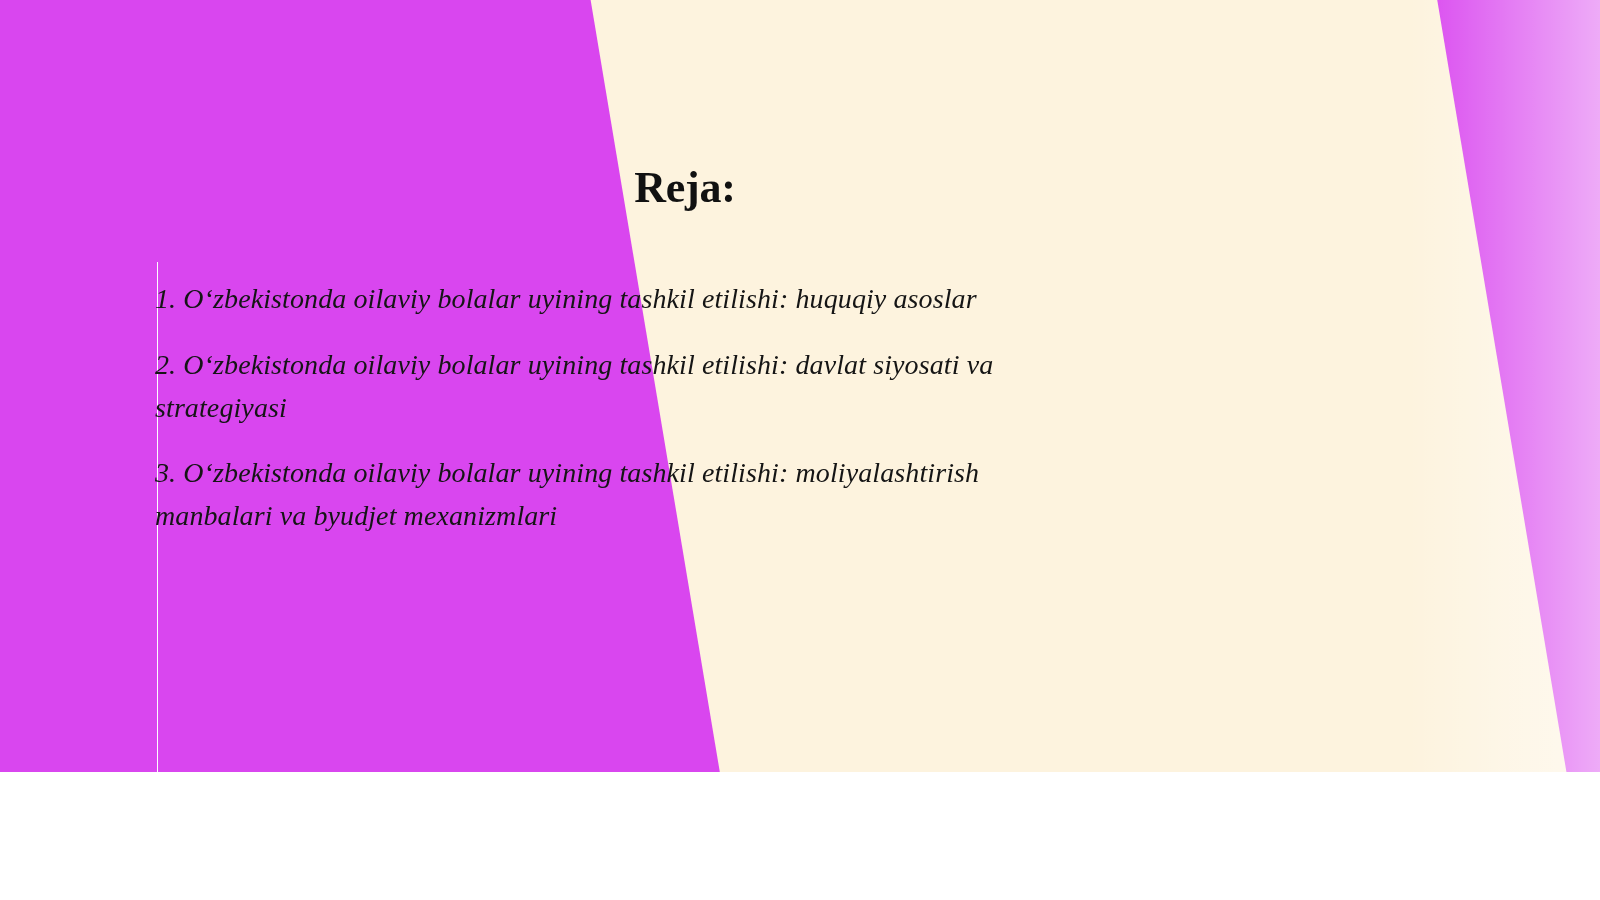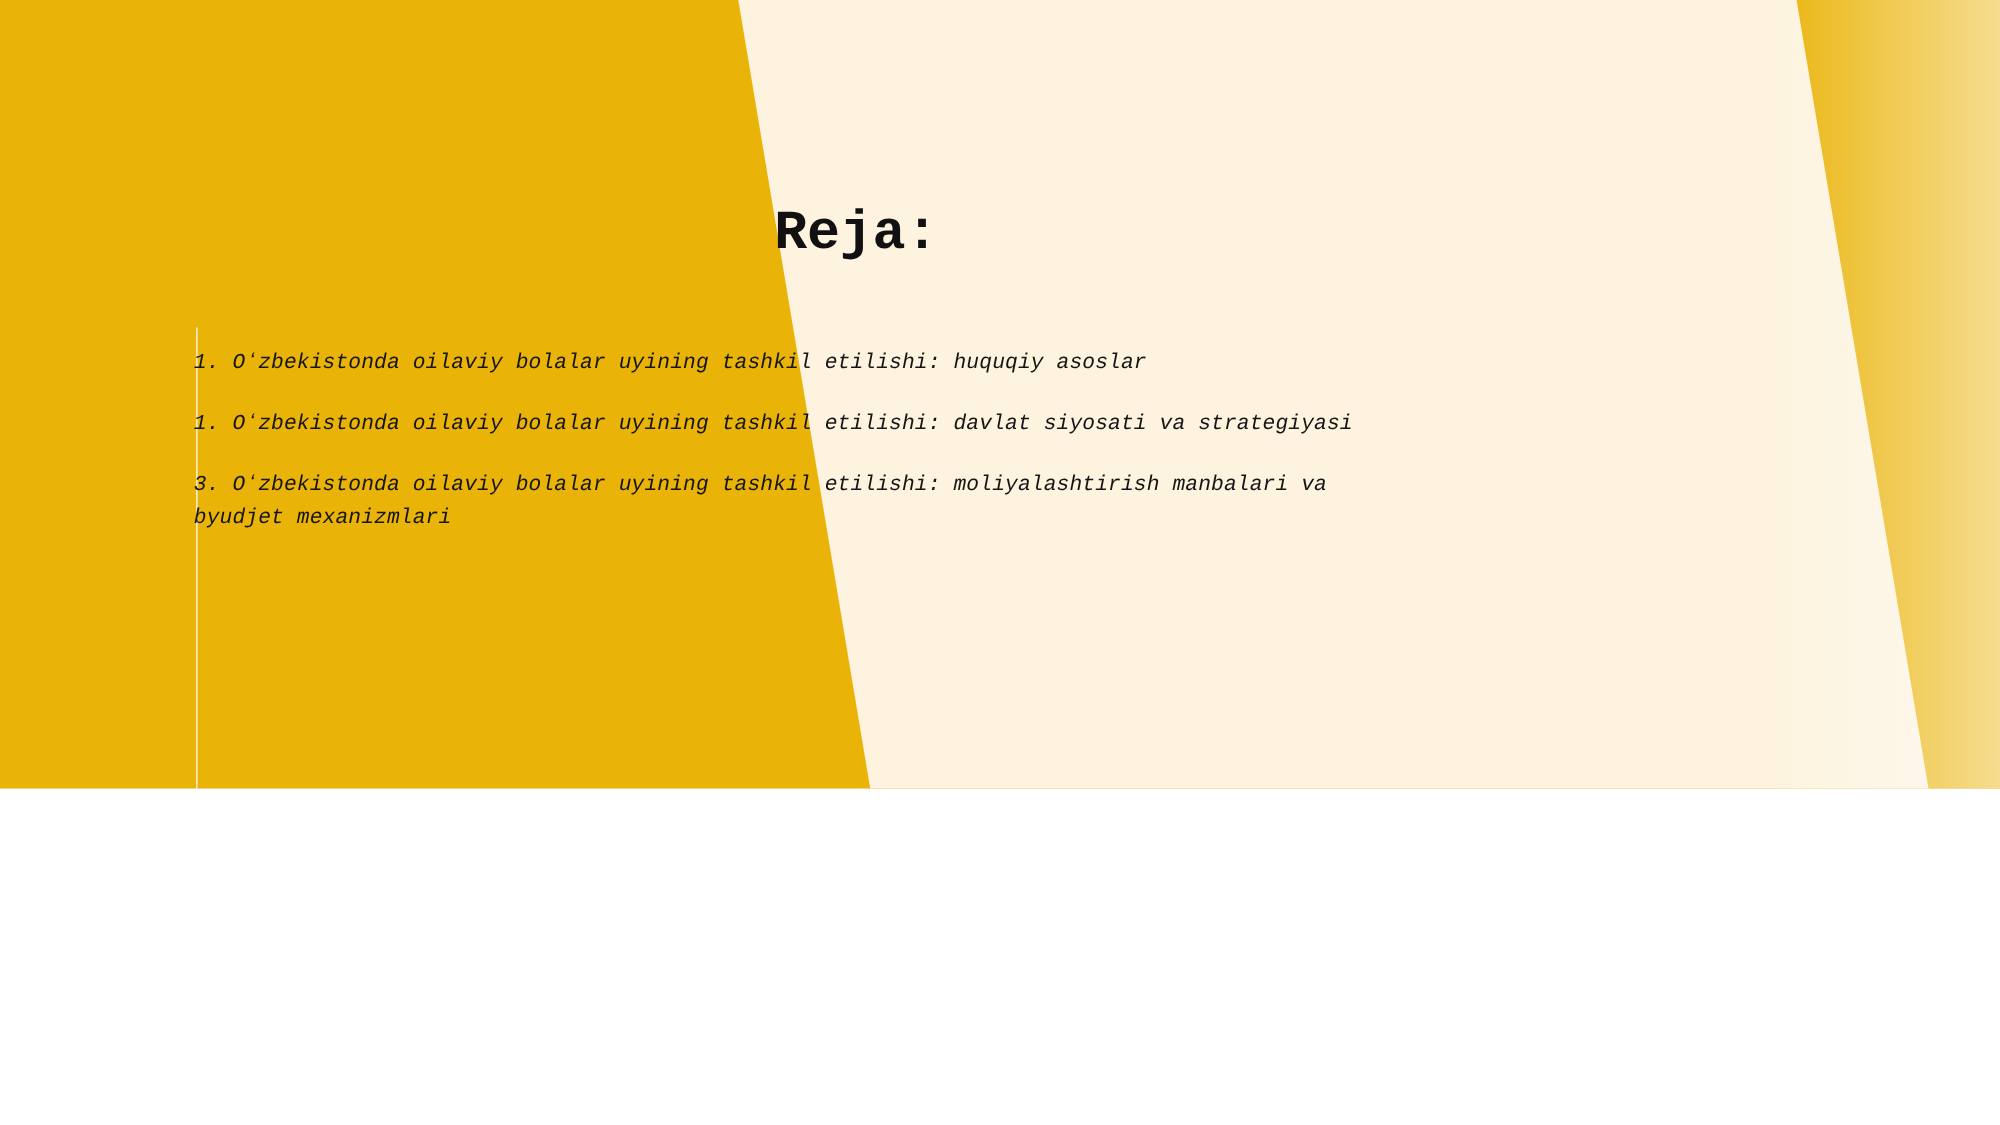--- a/index.html
+++ b/index.html
@@ -4,24 +4,24 @@
 <title>Reja slide</title>
 <style>
   html, body {
     margin: 0;
     padding: 0;
     background: #ffffff;
   }
   #slide {
     position: relative;
     width: 1600px;
-    height: 631px;
+    height: 772px;
     overflow: hidden;
-    background: #eab308;
-    font-family: Liberation Mono, monospace;
+    background: #d946ef;
+    font-family: Liberation Serif, serif;
   }
 
   
   #deco-layer {
     position: absolute;
     inset: 0;
     overflow: hidden;
     pointer-events: none;
   }
   #deco-shape {
@@ -67,21 +67,21 @@
     letter-spacing: -0.2px;
   }
 
   #body-block {
     position: absolute;
     left: 155px;
     top: 278px;
     width: 940px;
   }
   .para {
-    font-size: 17px;
+    font-size: 28px;
     line-height: 1.53;
     font-style: italic;
     font-weight: 400;
     color: #151515;
     margin: 0 0 23px 0;
     letter-spacing: 0.1px;
   }
   .para:last-child { margin-bottom: 0; margin-top: 20px; }
 </style>
 </head>
@@ -93,17 +93,17 @@
     <div id="deco-shape"></div>
     <div id="deco-fade"></div>
   </div>
 
   <div id="placeholder-edge"></div>
 
   <h1 id="title">Reja:</h1>
 
   <div id="body-block">
     <p class="para">1. Oʻzbekistonda oilaviy bolalar uyining tashkil etilishi: huquqiy asoslar</p>
-    <p class="para">1. Oʻzbekistonda oilaviy bolalar uyining tashkil etilishi: davlat siyosati va strategiyasi</p>
+    <p class="para">2. Oʻzbekistonda oilaviy bolalar uyining tashkil etilishi: davlat siyosati va strategiyasi</p>
     <p class="para">3. Oʻzbekistonda oilaviy bolalar uyining tashkil etilishi: moliyalashtirish manbalari va byudjet mexanizmlari</p>
   </div>
 
 </div>
 
 </body></html>

